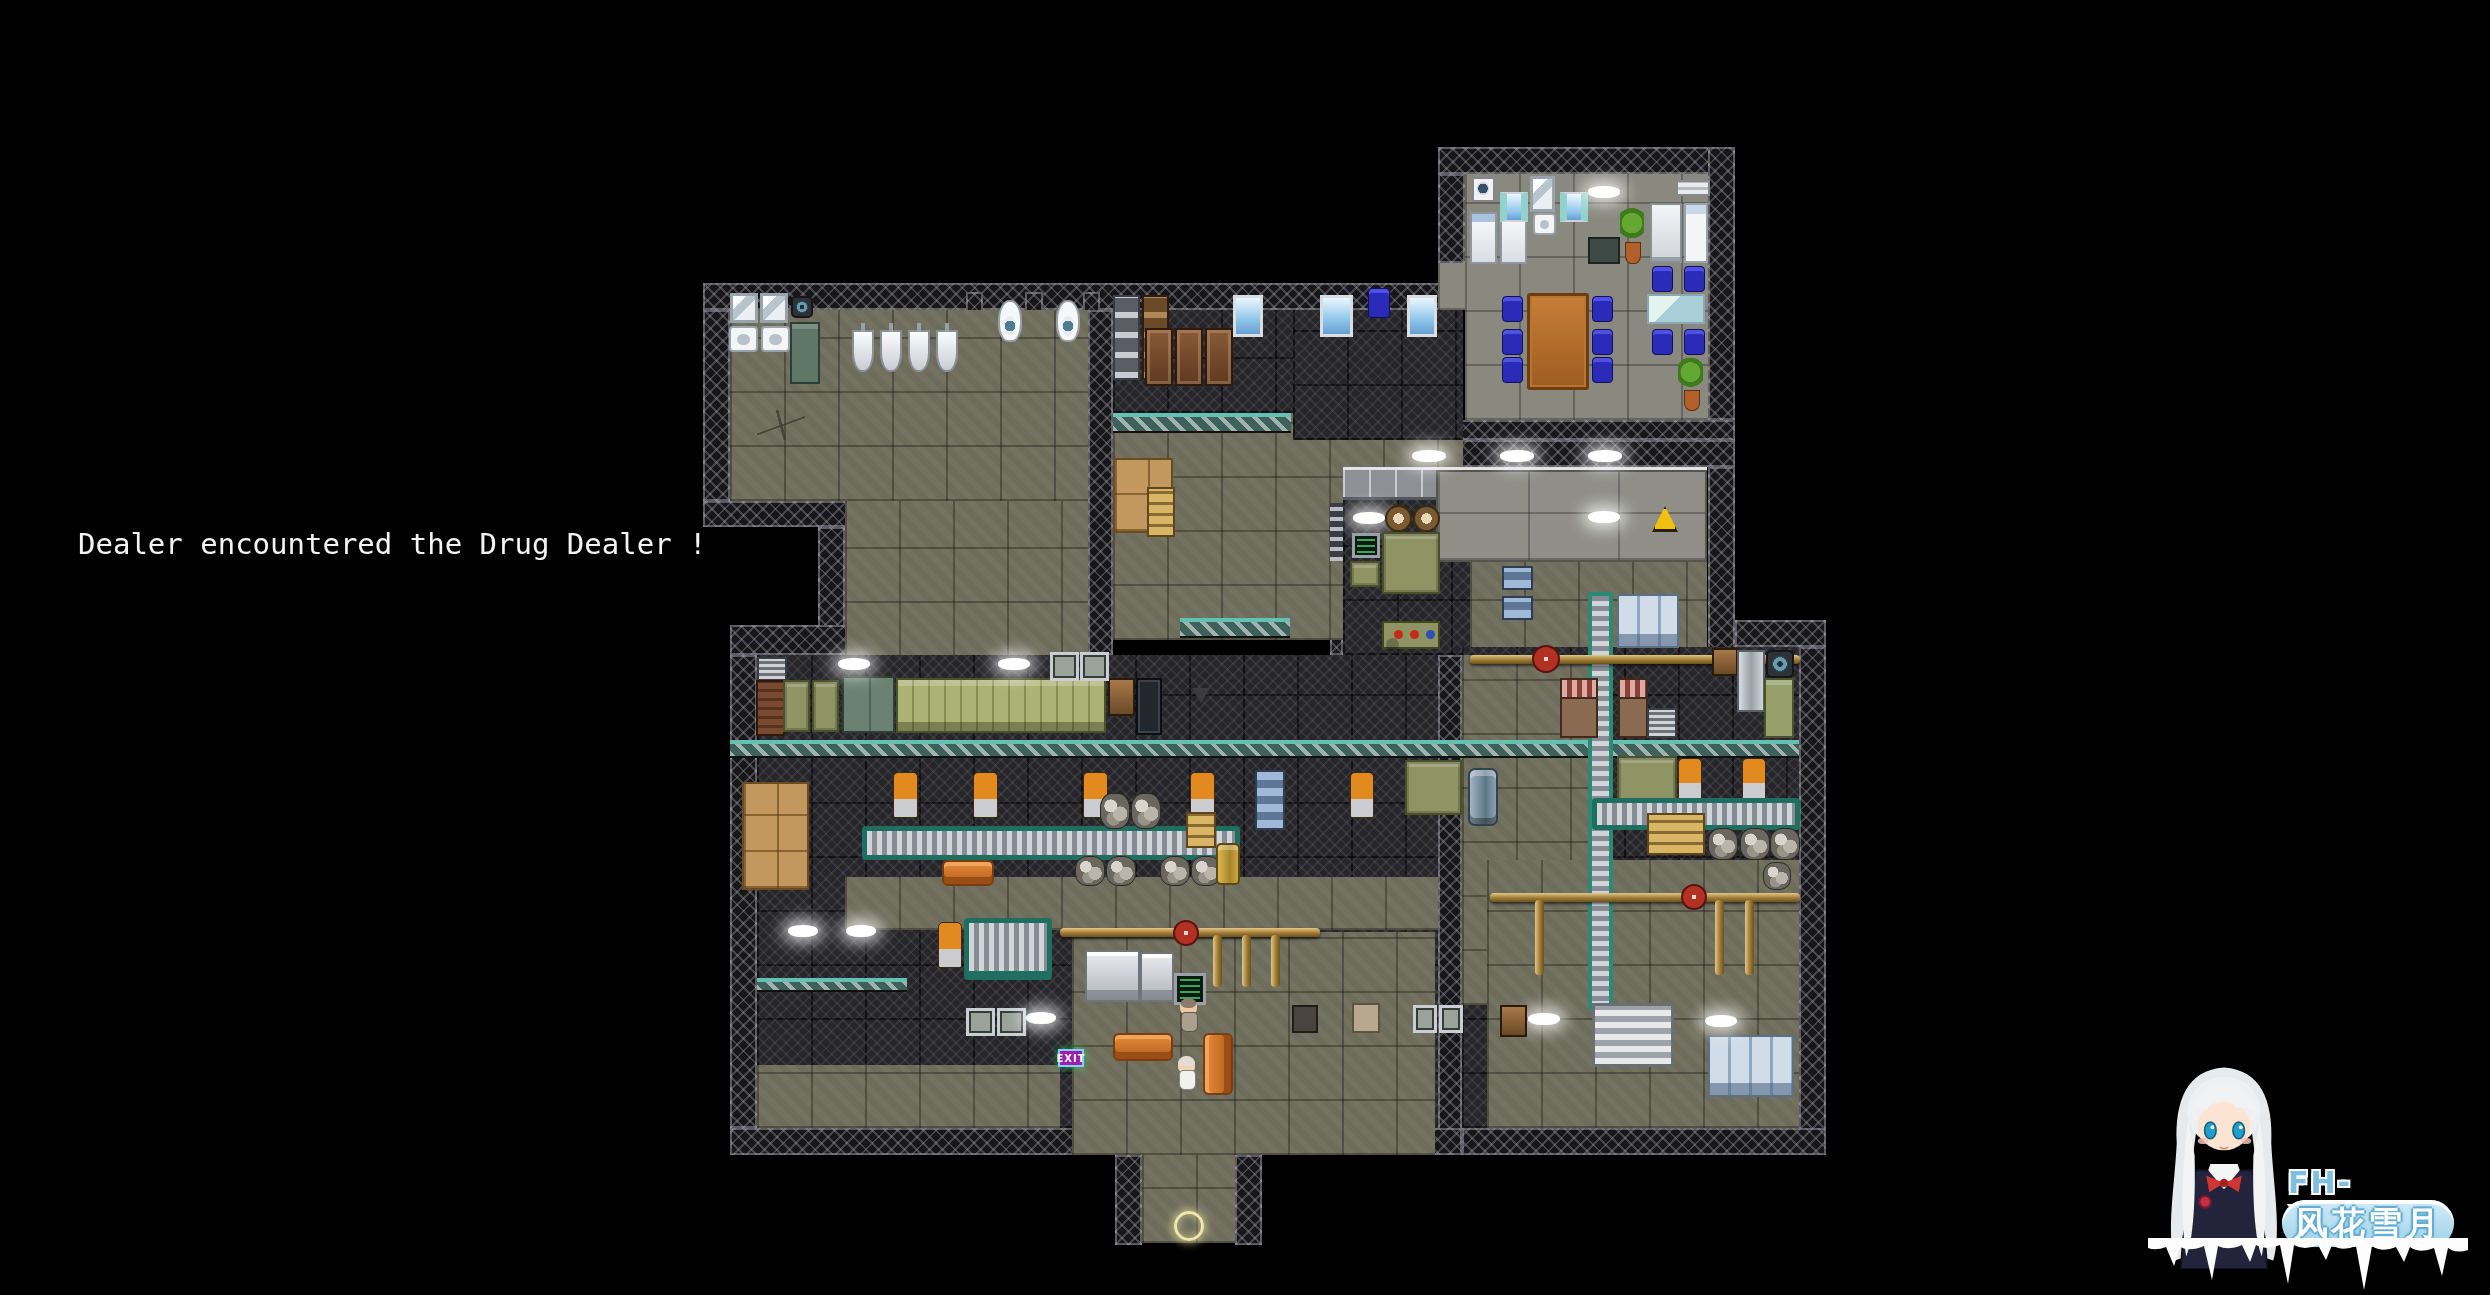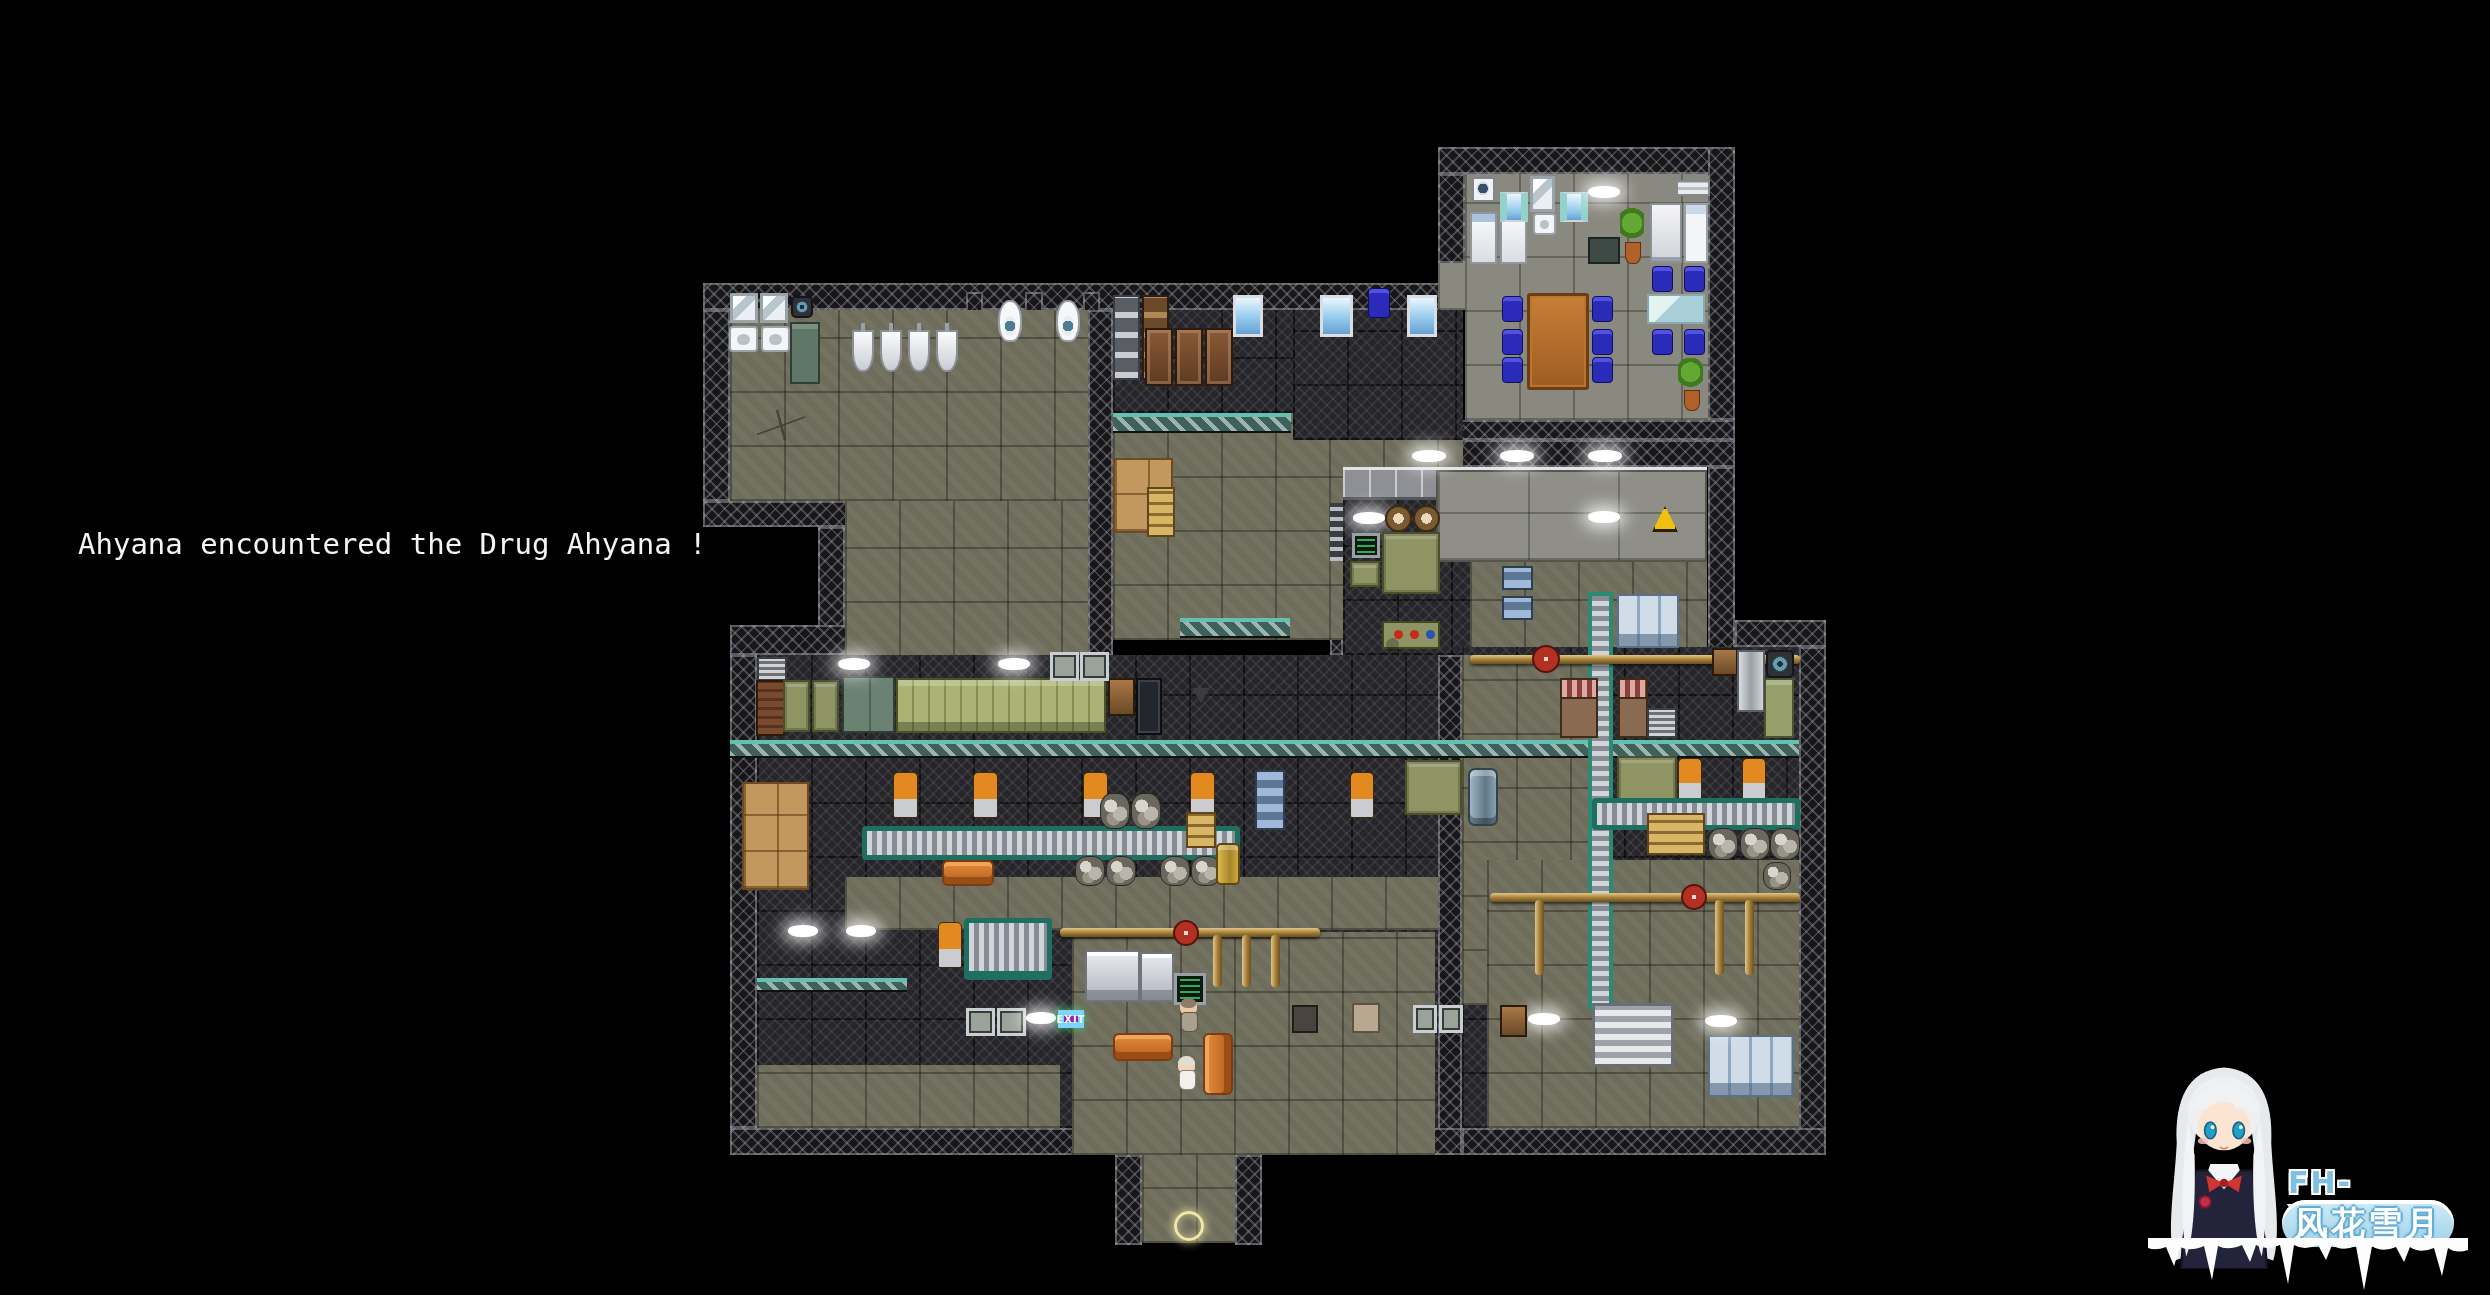--- a/index.html
+++ b/index.html
@@ -126,22 +126,22 @@
   .t-copier,.t-machine-grey{background:linear-gradient(180deg,#e9ebef,#afb3bb);border:2px solid #70747c;
     box-shadow:inset 0 -10px 0 rgba(60,64,72,.35),inset 0 4px 0 #fff;}
   .t-screen-green,.t-screen-green2{background:#0c1a10;border:3px solid #9aa0a8;}
   .t-screen-green::after,.t-screen-green2::after{content:"";position:absolute;inset:10%;
     background:repeating-linear-gradient(0deg,#39c26a 0 2px,transparent 2px 6px);opacity:.85;}
   .t-panel-buttons{background:#8f9465;border:2px solid #42481e;}
   .t-panel-buttons::after{content:"";position:absolute;left:18%;top:30%;width:9px;height:9px;border-radius:50%;
     background:#c62a1a;box-shadow:16px 0 0 #c62a1a,32px 0 0 #2a52b0,-6px 10px 0 2px rgba(0,0,0,.25);}
   .t-gauge{background:radial-gradient(circle,#e9d9b9 0 32%,#7a5a32 33% 100%);border-radius:50%;border:2px solid #3a2a12;}
   .t-warning{background:#f2c010;clip-path:polygon(50% 0,100% 100%,0 100%);box-shadow:inset 0 0 0 3px #2a2000;}
-  .t-exit-sign{background:#a21caf;border:6px solid #7dd3fc;color:#eafff0;font:700 10px "DejaVu Sans",sans-serif;
-    display:flex;align-items:center;justify-content:center;letter-spacing:1px;box-shadow:0 0 8px rgba(40,220,90,.7);}
+  .t-exit-sign{background:#a21caf;border:2px solid #7dd3fc;color:#eafff0;font:700 10px "DejaVu Sans",sans-serif;
+    display:flex;align-items:center;justify-content:center;letter-spacing:1px;box-shadow:0 0 8px rgba(40,220,90,.7);margin-top:39px;}
   .t-arrow-down{background:#3c3c40;clip-path:polygon(0 0,100% 0,50% 100%);}
   .t-glow-ring{border:3px solid #f0e8a8;border-radius:50%;
     box-shadow:0 0 9px 2px rgba(240,230,160,.65),inset 0 0 7px 2px rgba(240,230,160,.45);}
   .t-shelf-metal{background:repeating-linear-gradient(0deg,#c9cdd3 0 6px,#5a5e64 6px 20px);border:2px solid #3a3e44;}
   .t-shelf-brown{background:repeating-linear-gradient(0deg,#b08858 0 6px,#6a4a28 6px 20px);border:2px solid #2e1c0c;}
   .t-machine-brown{background:#8a6a50;border:2px solid #3e2a18;}
   .t-machine-brown::before{content:"";position:absolute;left:-2px;top:-2px;right:-2px;height:30%;
     background:repeating-linear-gradient(90deg,#dcaaa2 0 5px,#8a4038 5px 10px);border:2px solid #3e2a18;}
   .t-machine-dark{background:#4a4440;border:2px solid #201c18;}
   .t-machine-tan{background:#b8a890;border:2px solid #5e5240;}
@@ -384,21 +384,21 @@
     <div class="obj t-machine-tan" style="left: 1352px; top: 1003px; width: 28px; height: 30px;"></div>
     <div class="obj t-caged" style="left: 1413px; top: 1005px; width: 24px; height: 28px;"></div>
     <div class="obj t-caged" style="left: 1439px; top: 1005px; width: 24px; height: 28px;"></div>
     <div class="obj t-sofa-h" style="left: 1113px; top: 1033px; width: 60px; height: 28px;"></div>
     <div class="obj t-sofa-v" style="left: 1203px; top: 1033px; width: 30px; height: 62px;"></div>
     <div class="obj t-npc" style="left: 1178px; top: 998px; width: 21px; height: 34px;"></div>
     <div class="obj t-player" style="left: 1176px; top: 1056px; width: 21px; height: 34px;"></div>
     <div class="obj t-glow-ring" style="left: 1174px; top: 1211px; width: 30px; height: 30px;"></div>
   </div>
 
-<div id="message">Ahyana encountered the Drug Ahyana !</div>
+<div id="message">Dealer encountered the Drug Dealer !</div>
 
 <div id="watermark">
   <svg id="wm-girl" width="160" height="210" viewBox="0 0 150 200">
     <path d="M75,8 C40,10 28,40 30,80 C28,120 20,165 28,192 L52,184 C44,150 46,120 45,95 L50,58 L100,58 L105,95 C104,120 106,150 98,184 L122,192 C130,165 122,120 120,80 C122,40 110,10 75,8 Z" fill="#e7eaed"></path>
     <ellipse cx="75" cy="50" rx="35" ry="33" fill="#eef0f2"></ellipse>
     <ellipse cx="75" cy="64" rx="25" ry="23" fill="#fbe4d2"></ellipse>
     <path d="M42,52 Q50,26 75,24 Q100,26 108,52 Q96,44 87,47 Q81,37 75,39 Q65,37 59,48 Q50,44 42,52 Z" fill="#f0f2f4"></path>
     <ellipse cx="62" cy="68" rx="5.5" ry="8" fill="#1f9ec9" stroke="#14607e" stroke-width="1.5"></ellipse>
     <ellipse cx="89" cy="68" rx="5.5" ry="8" fill="#1f9ec9" stroke="#14607e" stroke-width="1.5"></ellipse>
     <circle cx="64" cy="65" r="1.8" fill="#fff"></circle>

